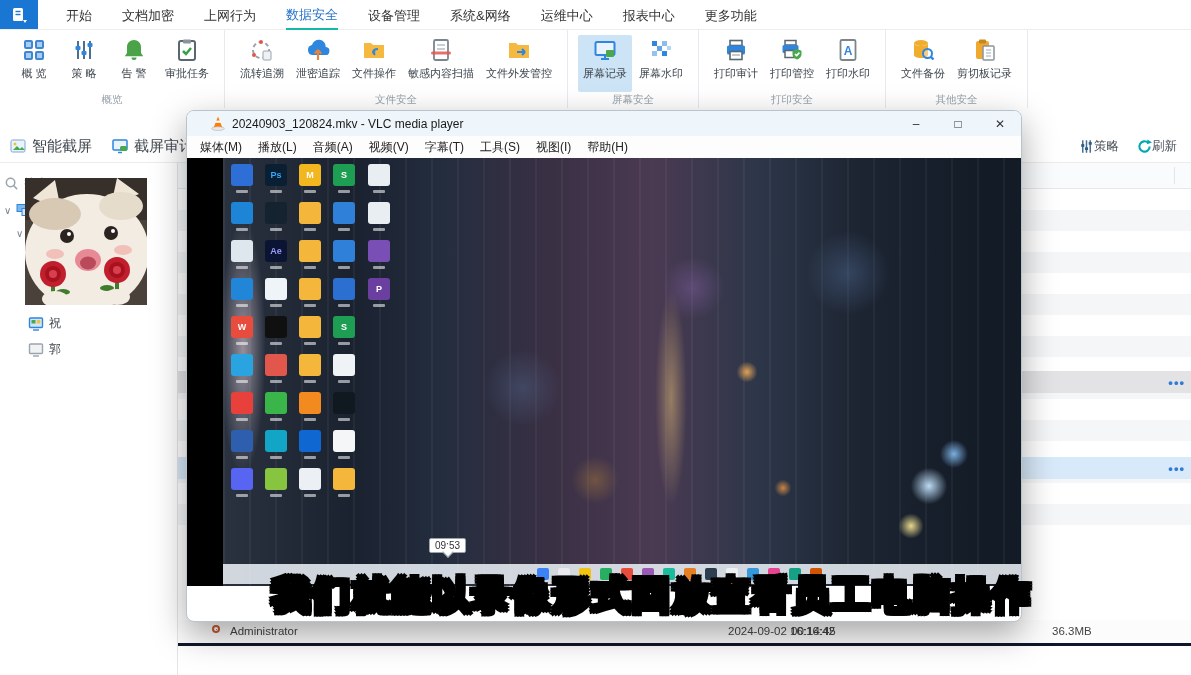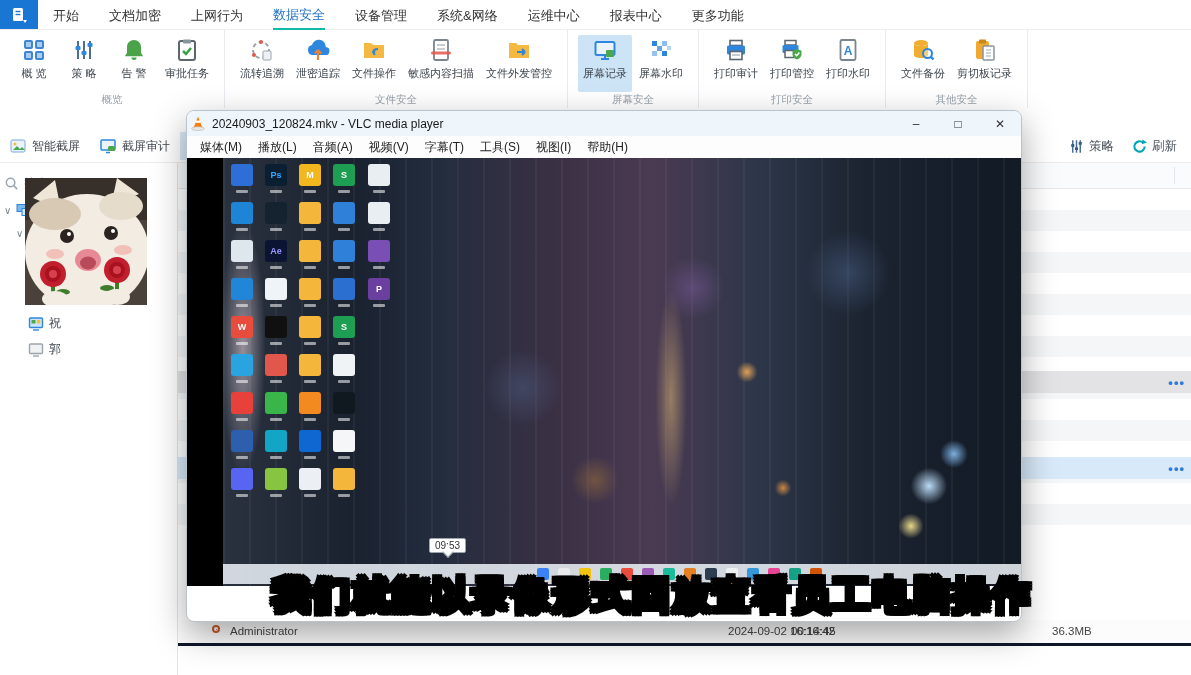--- a/index.html
+++ b/index.html
@@ -3,40 +3,40 @@
 <meta charset="utf-8">
 <style>
   * { margin:0; padding:0; box-sizing:border-box; }
   html,body { width:1191px; height:675px; overflow:hidden; background:#fff;
     font-family:"Liberation Sans","DejaVu Sans",sans-serif; }
   .stage { position:relative; width:1191px; height:675px; background:#fff; }
 
   
   .topbar { height:30px; display:flex; align-items:stretch; background:#fff; border-bottom:1px solid #ededed; }
   .appbtn { width:38px; background:#1976d2; display:flex; align-items:center; justify-content:center; cursor:pointer; }
-  .topnav { display:flex; align-items:center; gap:30px; padding-left:15px; }
+  .topnav { display:flex; align-items:center; gap:30px; padding-left:28px; }
   .topnav span { font-size:13px; color:#333; padding:6px 0 4px; cursor:pointer; white-space:nowrap; }
   .topnav span.active { color:#2472c8; border-bottom:2px solid #14b8a6; }
 
   
   .ribbon { height:78px; display:flex; background:#fff; }
   .rgroup { position:relative; display:flex; gap:2px; padding:5px 10px 16px; border-right:1px solid #e7eaee; }
   .rgroup-label { position:absolute; left:0; right:0; bottom:1px; text-align:center; font-size:10.5px; color:#97a0a9; }
   .ritem { min-width:48px; padding:3px 5px 0; display:flex; flex-direction:column; align-items:center; gap:4px;
            font-size:11px; color:#3d454d; white-space:nowrap; cursor:pointer; border-radius:2px; }
   .ritem.active { background:#cde3f6; }
   .ritem svg { display:block; }
 
   
   .subbar { position:absolute; left:0; right:0; top:130px; height:33px; display:flex; align-items:center;
             background:#fff; border-bottom:1px solid #ececec; }
-  .stab { display:flex; align-items:center; gap:6px; font-size:12px; color:#3d454d; padding:6px 10px; cursor:pointer; }
+  .stab { display:flex; align-items:center; gap:6px; font-size:15px; color:#3d454d; padding:6px 10px; cursor:pointer; }
   .stab.active { background:#d9e9f9; }
   .rightacts { position:absolute; right:14px; top:0; height:33px; display:flex; align-items:center; gap:18px; }
-  .rightacts .act { display:flex; align-items:center; gap:5px; font-size:12.5px; color:#4a525a; cursor:pointer; }
+  .rightacts .act { display:flex; align-items:center; font-size:12.5px; color:#4a525a; cursor:pointer; }
 
   
   .leftpanel { position:absolute; left:0; top:163px; bottom:0; width:178px; background:#fff; border-right:1px solid #e5e5e5; }
   .searchrow { position:absolute; left:4px; top:12px; display:flex; align-items:center; gap:5px; font-size:12px; color:#b4bcc4; }
   .trow { position:absolute; display:flex; align-items:center; gap:5px; font-size:12px; color:#3d454d; cursor:pointer; }
   .chev { font-size:10px; color:#7a858e; }
 
   
   .bgtable { position:absolute; left:178px; right:0; top:163px; height:400px; background:#fff; }
   .bgt-header { position:absolute; left:0; right:0; top:0; height:26px; background:#fafbfc; border-bottom:1px solid #e5e7ea; }
@@ -57,21 +57,21 @@
   .rr-user { left:52px; } .rr-date { left:550px; } .rr-dur { left:613px; } .rr-size { left:874px; }
 
   
   .cat { position:absolute; left:25px; top:178px; width:122px; height:127px; z-index:5; }
 
   
   .vlc { position:absolute; left:186px; top:110px; width:836px; height:512px; background:#fff;
          border:1px solid #b9c3cc; border-radius:8px; overflow:hidden; z-index:10;
          box-shadow:0 12px 34px rgba(0,0,0,.35); }
   .vlc-title { position:absolute; left:0; right:0; top:0; height:25px; background:#eef5fb;
-               display:flex; align-items:center; gap:7px; padding-left:4px; font-size:12px; color:#1a1a1a; }
+               display:flex; align-items:center; gap:7px; padding-left:24px; font-size:12px; color:#1a1a1a; }
   .winbtns { position:absolute; right:0; top:0; height:25px; display:flex; }
   .winbtn { width:42px; height:25px; display:flex; align-items:center; justify-content:center; font-size:12px; color:#333; cursor:pointer; }
   .vlc-menus { position:absolute; left:0; right:0; top:25px; height:22px; background:#fdfdfd;
                display:flex; align-items:center; gap:2px; padding-left:6px; }
   .vlc-menus span { font-size:12px; color:#222; padding:2px 7px; cursor:pointer; }
   .vlc-video { position:absolute; left:0; right:0; top:47px; height:428px; background:#000; }
 
   
   .vcontent { position:absolute; left:36px; top:0; width:912px; height:428px; overflow:hidden;
     background-image:

